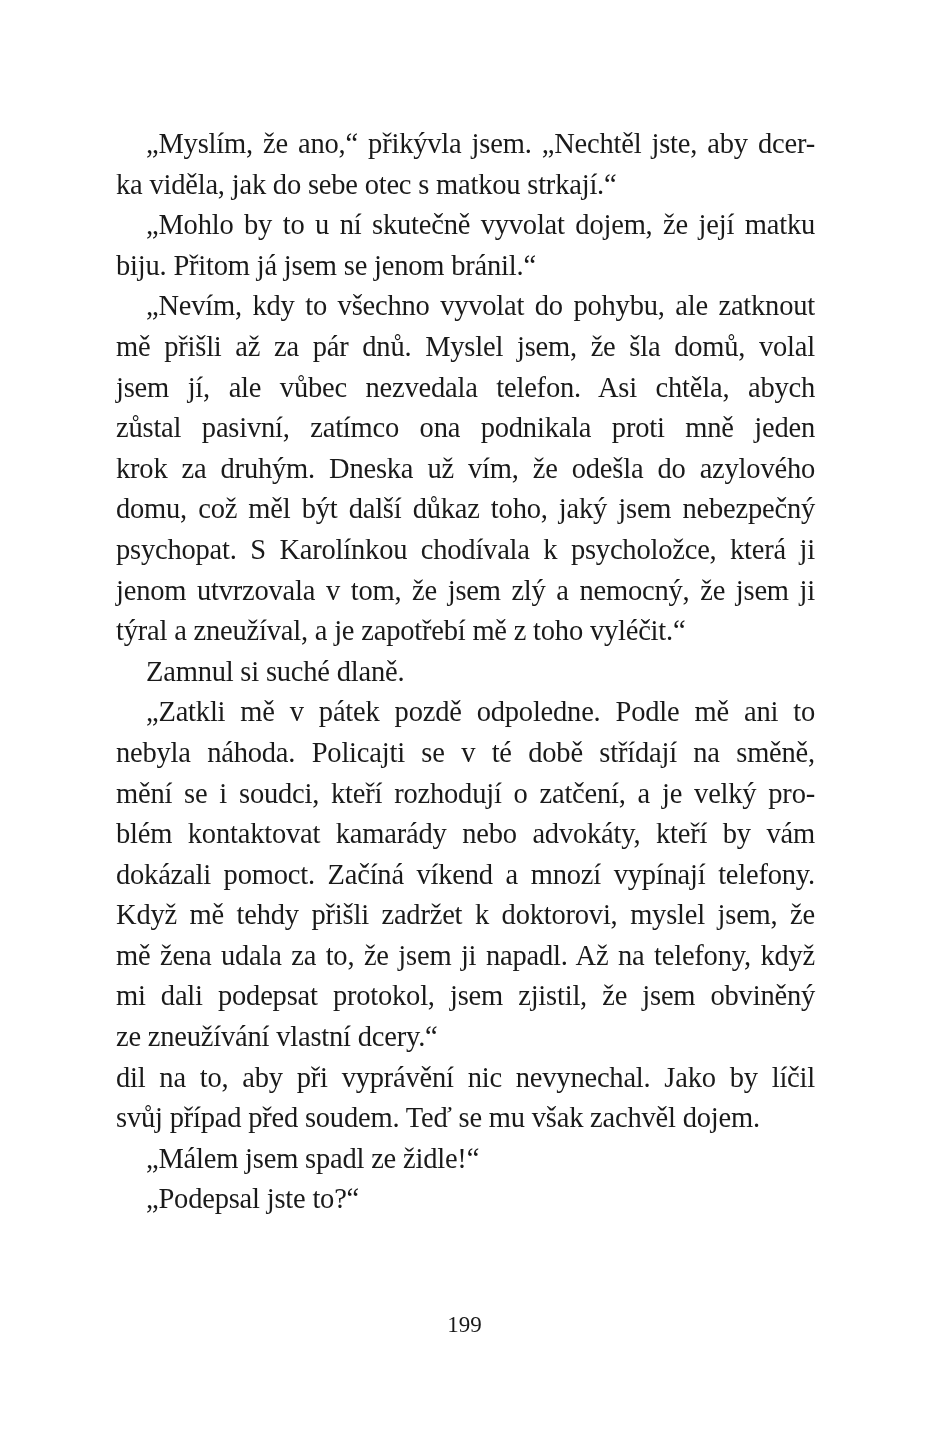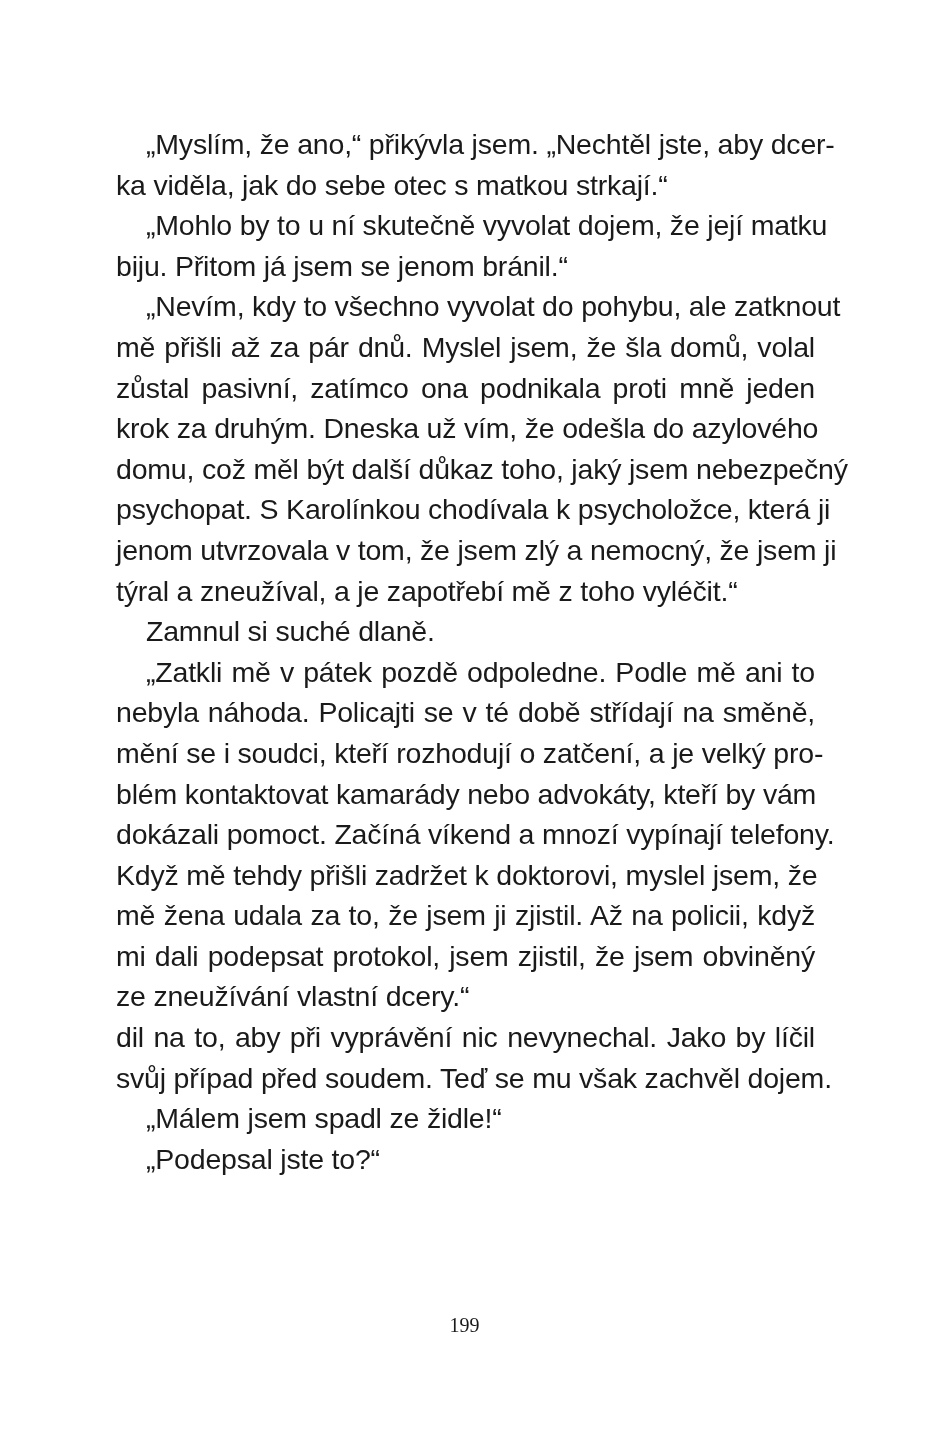--- a/index.html
+++ b/index.html
@@ -12,21 +12,21 @@
       height: 1440px;
       position: relative;
       overflow: hidden;
       color: #1a1a1a;
     }
     .page {
       position: absolute;
       left: 116px;
       top: 124px;
       width: 699px;
-      font-family: Liberation Sans, sans-serif;
+      font-family: Liberation Serif, serif;
       font-size: 28.5px;
       line-height: 40.6px;
       letter-spacing: -0.2px;
     }
     .line {
       display: block;
       white-space: nowrap;
       text-align: justify;
       text-align-last: justify;
       height: 40.6px;
@@ -37,21 +37,21 @@
     .line.indent {
       padding-left: 30px;
     }
     .page-number {
       position: absolute;
       left: 0;
       width: 929px;
       top: 1307px;
       text-align: center;
       font-family: "Liberation Serif", "DejaVu Serif", serif;
-      font-size: 20px;
+      font-size: 23px;
       line-height: 36px;
       color: #1a1a1a;
     }
   </style>
 </head>
 <body>
 
 <div class="page">
 
   <div>
@@ -61,40 +61,41 @@
 
   <div>
     <span class="line indent">„Mohlo by to u ní skutečně vyvolat dojem, že její matku</span>
     <span class="line last">biju. Přitom já jsem se jenom bránil.“</span>
   </div>
 
 
   <div>
     <span class="line indent">„Nevím, kdy to všechno vyvolat do pohybu, ale zatknout</span>
     <span class="line">mě přišli až za pár dnů. Myslel jsem, že šla domů, volal</span>
+    <span class="line">jsem jí, ale vůbec nezvedala telefon. Asi chtěla, abych</span>
     <span class="line">zůstal pasivní, zatímco ona podnikala proti mně jeden</span>
     <span class="line">krok za druhým. Dneska už vím, že odešla do azylového</span>
     <span class="line">domu, což měl být další důkaz toho, jaký jsem nebezpečný</span>
     <span class="line">psychopat. S Karolínkou chodívala k psycholožce, která ji</span>
     <span class="line">jenom utvrzovala v tom, že jsem zlý a nemocný, že jsem ji</span>
     <span class="line last">týral a zneužíval, a je zapotřebí mě z toho vyléčit.“</span>
   </div>
 
   <div>
     <span class="line indent last">Zamnul si suché dlaně.</span>
   </div>
 
   <div>
     <span class="line indent">„Zatkli mě v pátek pozdě odpoledne. Podle mě ani to</span>
     <span class="line">nebyla náhoda. Policajti se v té době střídají na směně,</span>
     <span class="line">mění se i soudci, kteří rozhodují o zatčení, a je velký pro-</span>
     <span class="line">blém kontaktovat kamarády nebo advokáty, kteří by vám</span>
     <span class="line">dokázali pomoct. Začíná víkend a mnozí vypínají telefony.</span>
     <span class="line">Když mě tehdy přišli zadržet k doktorovi, myslel jsem, že</span>
-    <span class="line">mě žena udala za to, že jsem ji zjistil. Až na policii, když</span>
+    <span class="line">mě žena udala za to, že jsem ji napadl. Až na telefony, když</span>
     <span class="line">mi dali podepsat protokol, jsem zjistil, že jsem obviněný</span>
     <span class="line last">ze zneužívání vlastní dcery.“</span>
   </div>
 
   <div>
     <span class="line">dil na to, aby při vyprávění nic nevynechal. Jako by líčil</span>
     <span class="line last">svůj případ před soudem. Teď se mu však zachvěl dojem.</span>
   </div>
 
   <div>

